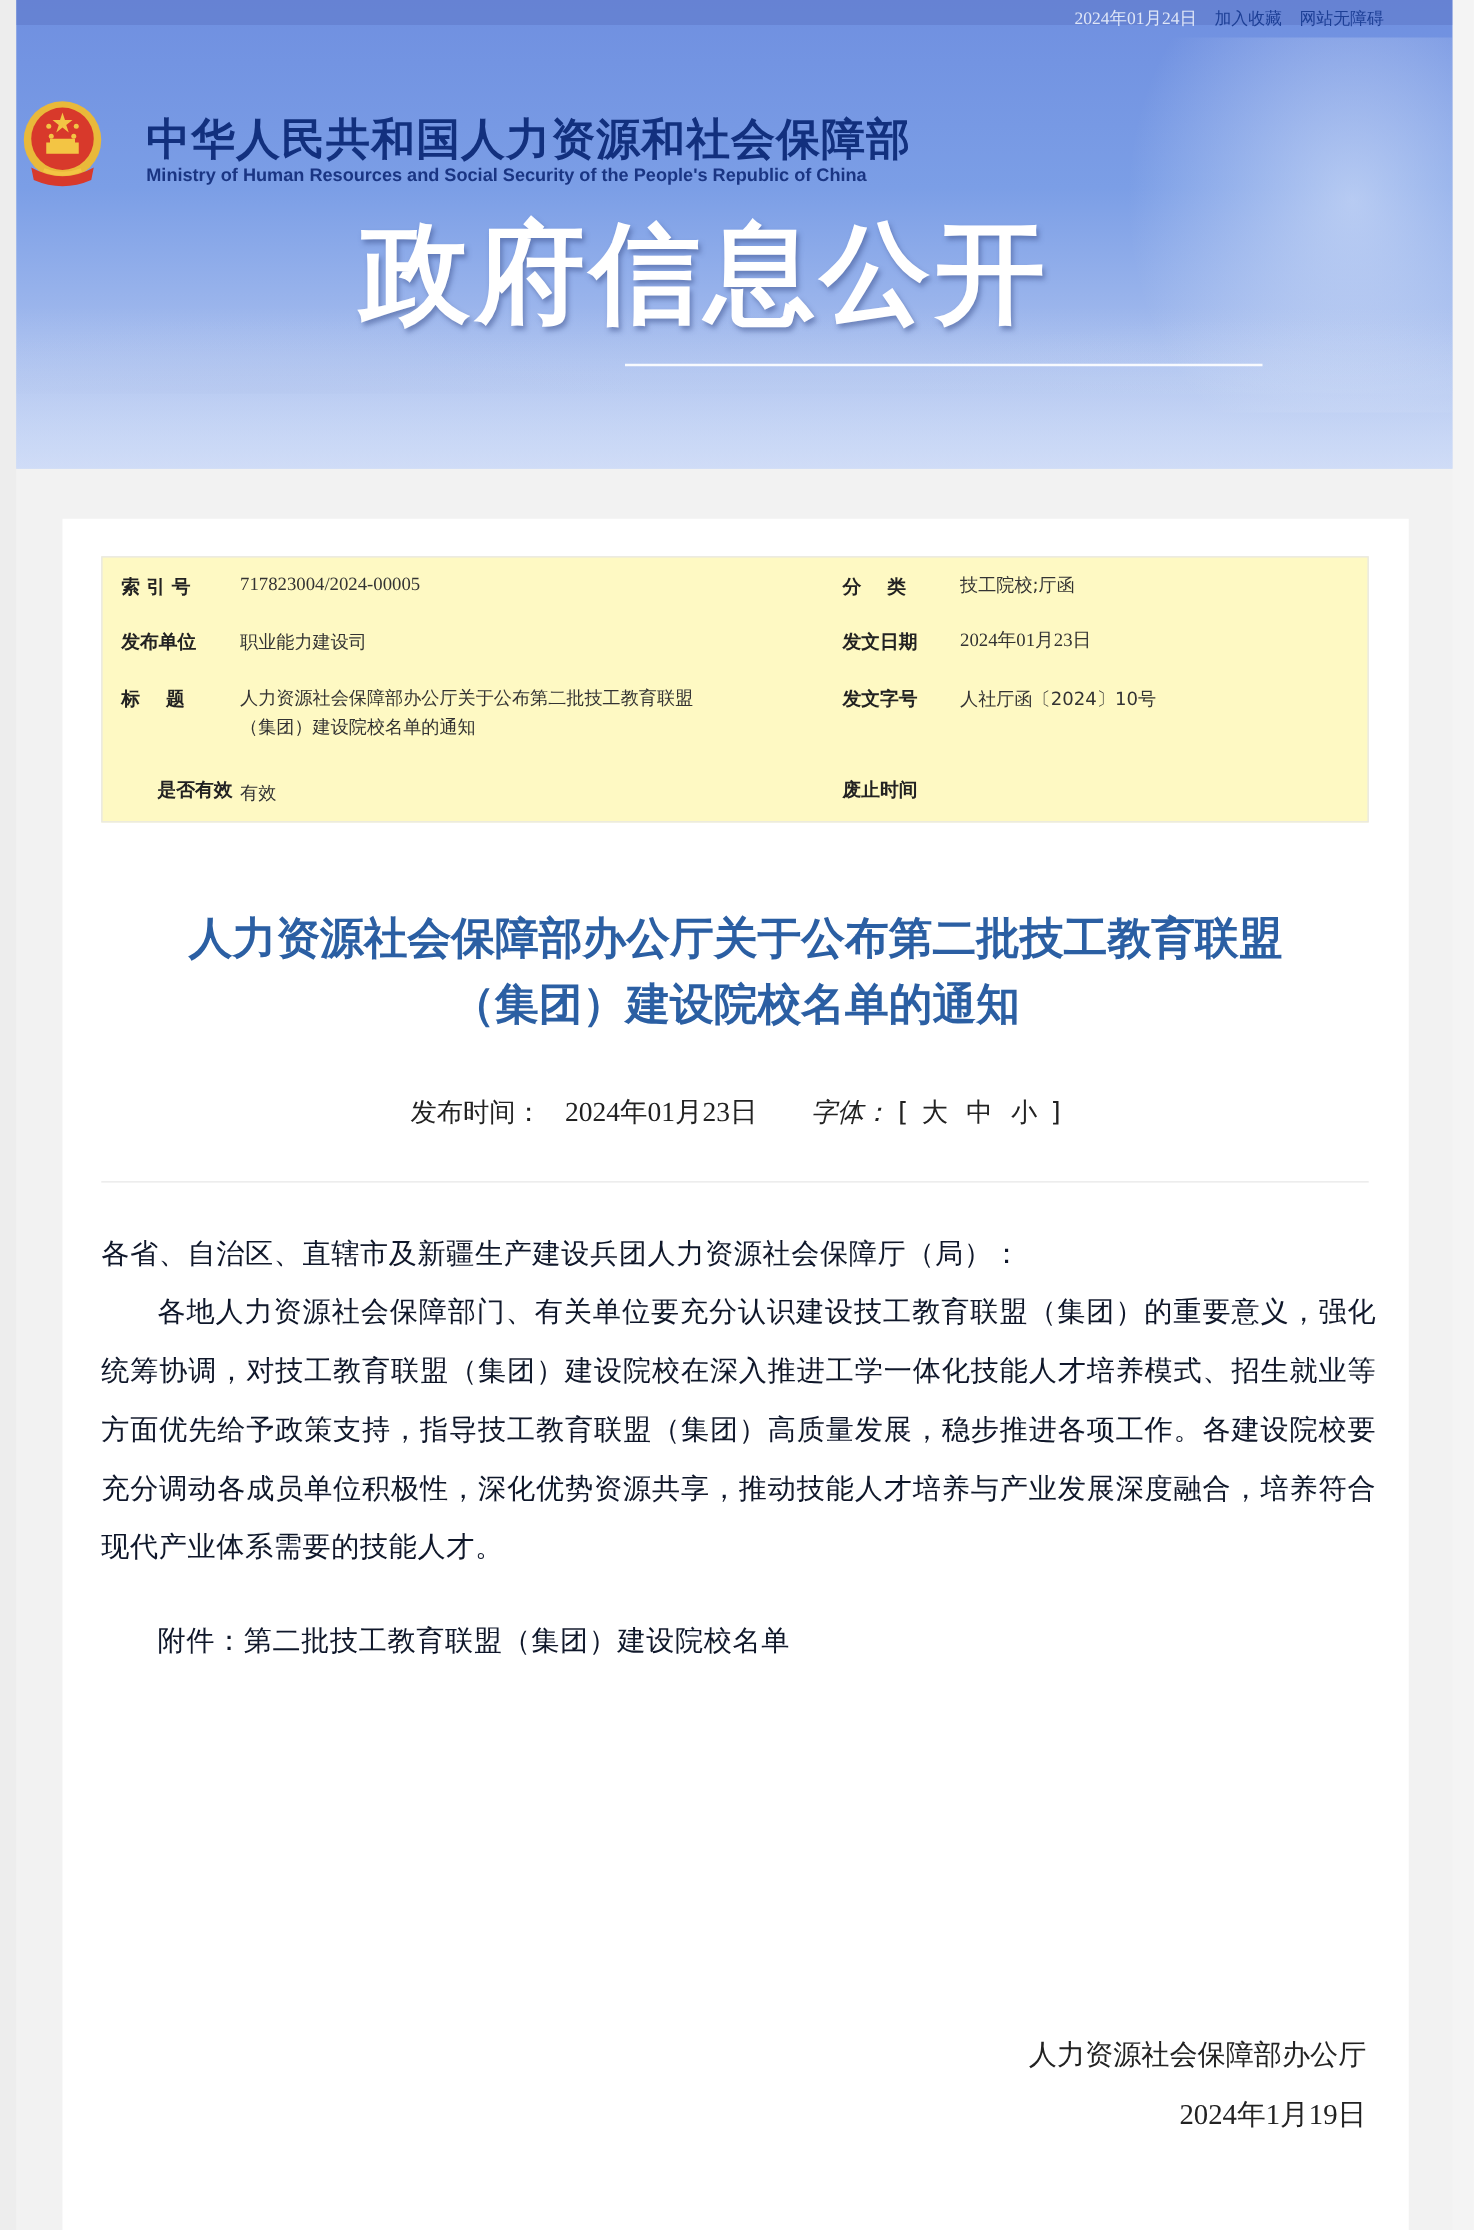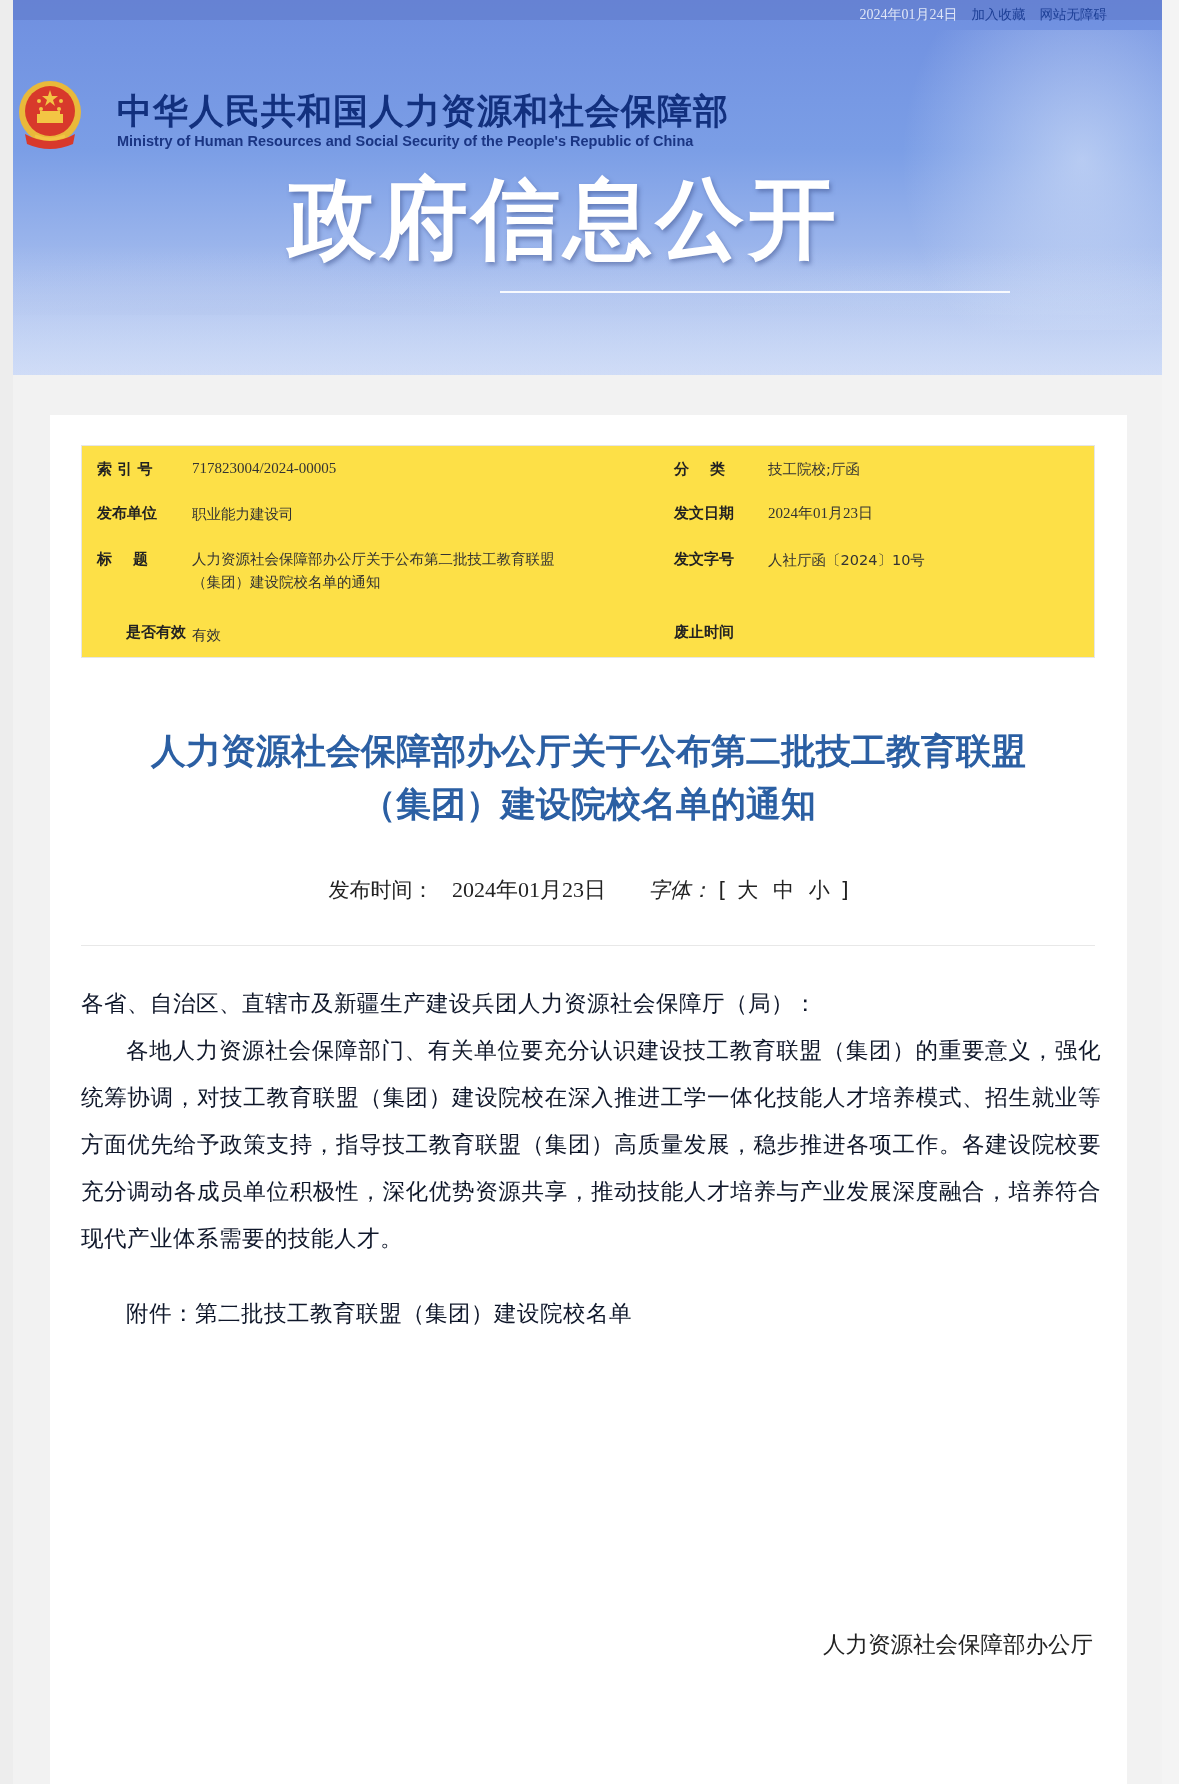--- a/index.html
+++ b/index.html
@@ -68,21 +68,21 @@
   }
 
   
   .card {
     position: absolute; left: 50px; top: 415px; width: 1077px; height: 1369px;
     background: #ffffff;
   }
   .info-table {
     position: absolute; left: 31px; top: 30px; width: 1014px; height: 213px;
     border: 1px solid #e6e6e6;
-    background: #fde047;
+    background: #fef9c3;
   }
   .info-label { position: absolute; font-weight: bold; color: #222; font-size: 15px; white-space: pre; }
   .info-value { position: absolute; font-family: "Liberation Serif", "DejaVu Serif", serif; color: #333; font-size: 15px; line-height: 23px; }
   .info-value.cjk { font-family: "DejaVu Sans", sans-serif; font-size: 14.5px; }
 
   .doc-title {
     position: absolute; left: 0; top: 310px; width: 1077px; text-align: center;
     color: #2b5fa3; font-size: 35px; font-weight: bold; line-height: 53px;
   }
   .meta-line {
@@ -197,14 +197,15 @@
   <div class="divider"></div>
 
   <article class="body-text">
     <p>各省、自治区、直辖市及新疆生产建设兵团人力资源社会保障厅（局）：</p>
     <p class="indent">各地人力资源社会保障部门、有关单位要充分认识建设技工教育联盟（集团）的重要意义，强化统筹协调，对技工教育联盟（集团）建设院校在深入推进工学一体化技能人才培养模式、招生就业等方面优先给予政策支持，指导技工教育联盟（集团）高质量发展，稳步推进各项工作。各建设院校要充分调动各成员单位积极性，深化优势资源共享，推动技能人才培养与产业发展深度融合，培养符合现代产业体系需要的技能人才。</p>
     <p class="attachment">附件：第二批技工教育联盟（集团）建设院校名单</p>
   </article>
 
   <div class="signature">
     <div>人力资源社会保障部办公厅</div>
+    <div class="sig-date">2024年1月19日</div>
   </div>
 </main>
 
 </body></html>

